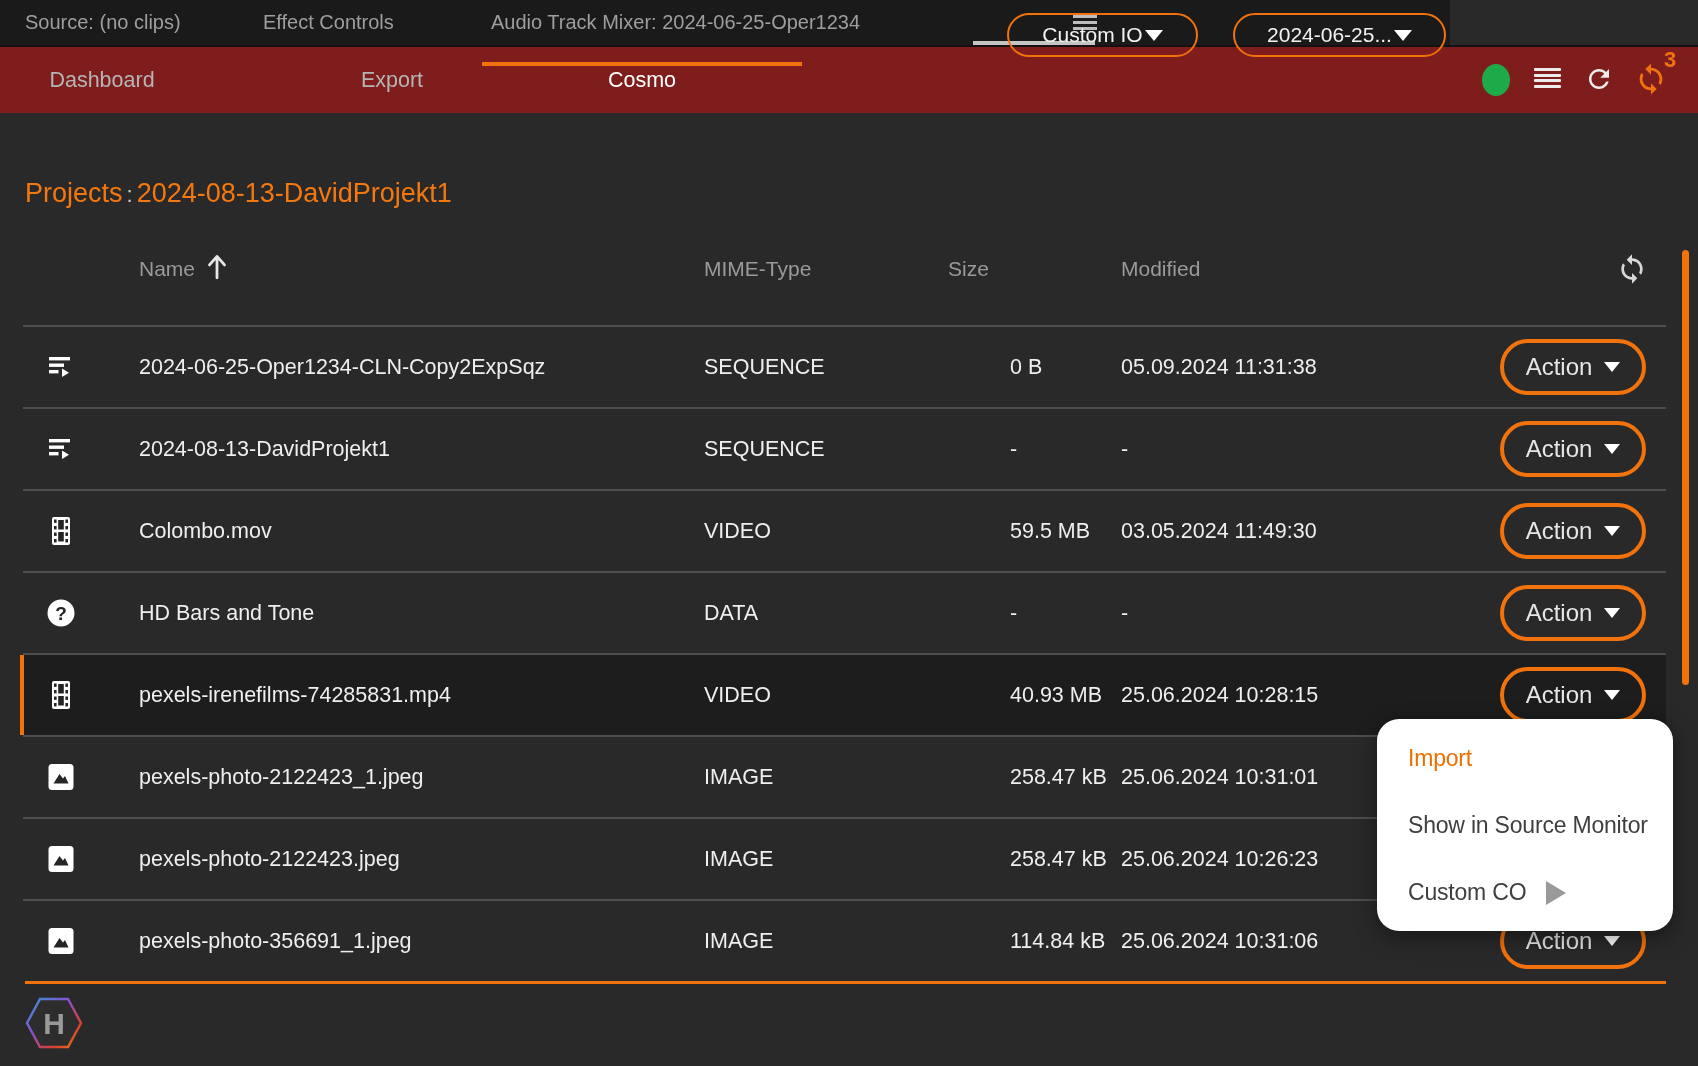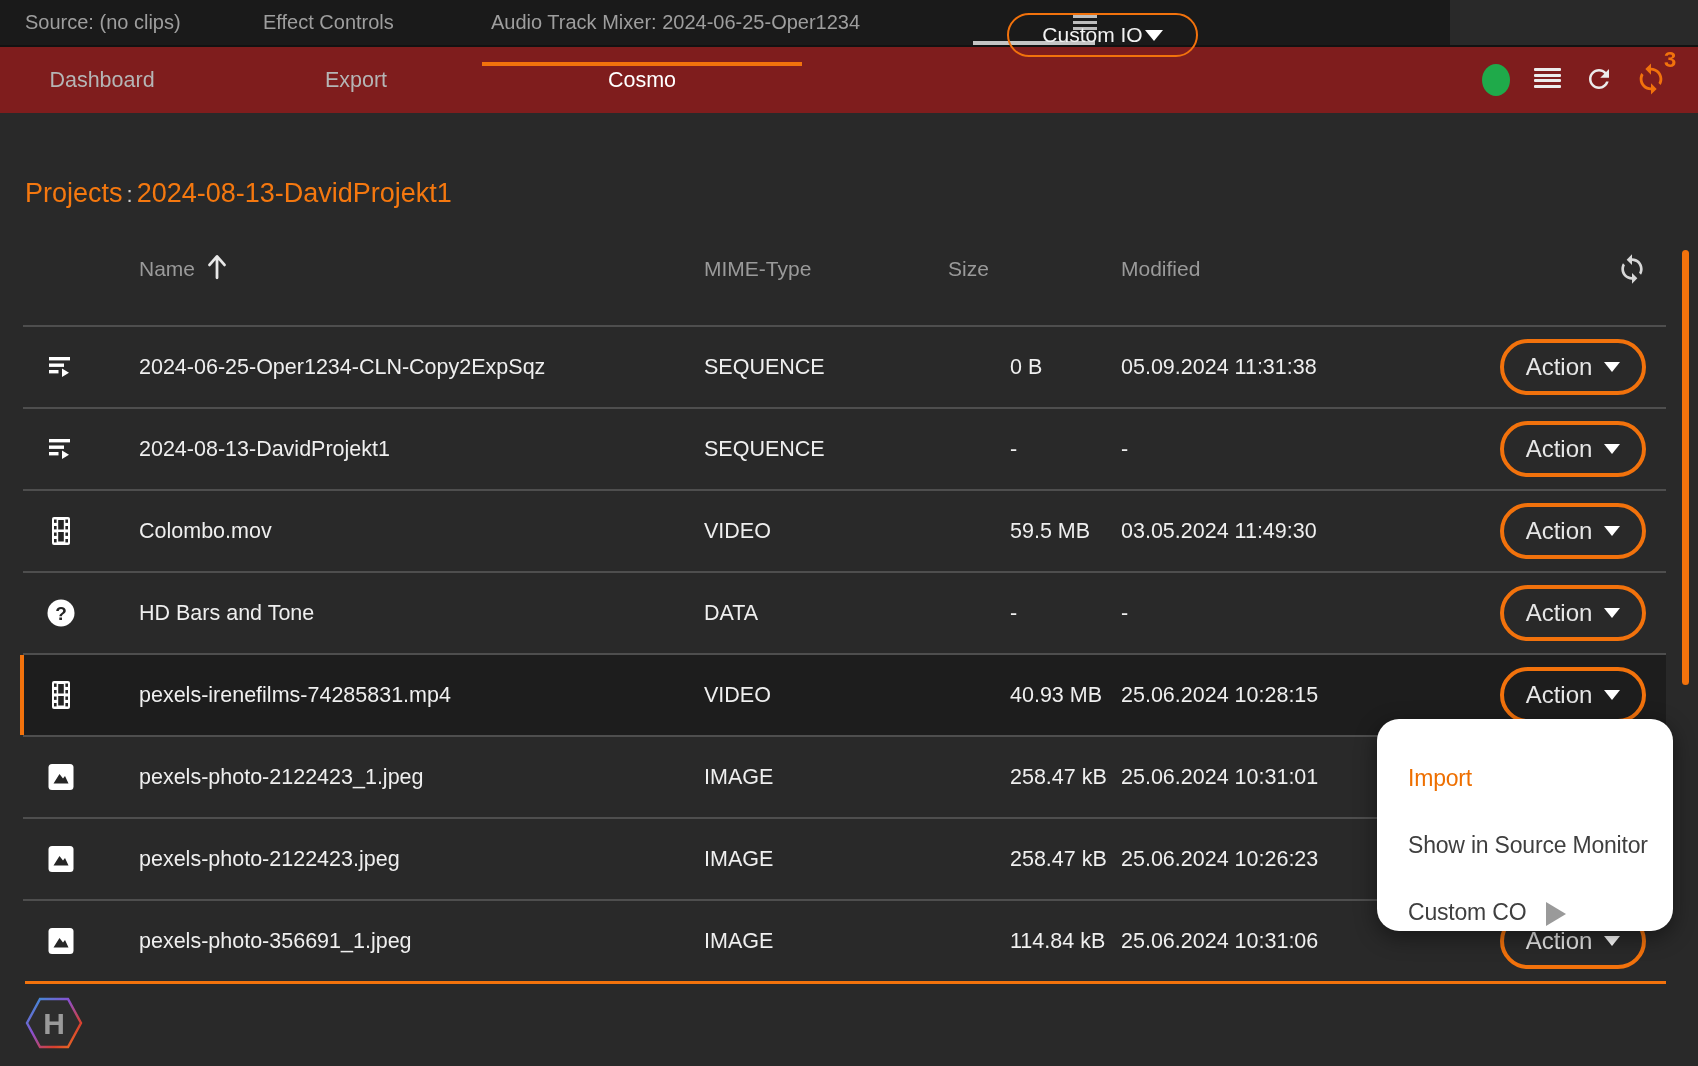--- a/index.html
+++ b/index.html
@@ -51,21 +51,21 @@
   .c-size{left:944px;margin-left:43px;}
   .c-mod{left:1098px;}
   .action-btn{position:absolute;left:1477px;top:50%;transform:translateY(-50%);width:146px;height:56px;
     border:4px solid #F2720C;border-radius:28px;box-sizing:border-box;background:transparent;
     display:flex;align-items:center;justify-content:center;gap:12px;color:#e6e6e6;font-size:24px;
     font-family:"Liberation Sans",sans-serif;cursor:pointer;padding:0;}
   .action-btn .caret-down{border-left-width:8px;border-right-width:8px;border-top-width:10px;}
   
   .context-menu{position:absolute;left:1377px;top:719px;width:296px;height:212px;background:#ffffff;
     border-radius:22px;z-index:20;box-shadow:0 6px 22px rgba(0,0,0,.45);padding-top:6px;box-sizing:border-box;}
-  .menu-item{height:67px;display:flex;align-items:flex-end;padding-left:31px;font-size:23px;color:#3f3f3f;cursor:pointer;letter-spacing:-0.2px;}
+  .menu-item{height:67px;display:flex;align-items:center;padding-left:31px;font-size:23px;color:#3f3f3f;cursor:pointer;letter-spacing:-0.2px;}
   .menu-item.highlighted{color:#EE6F00;}
   .submenu-arrow{width:0;height:0;border-top:12px solid transparent;border-bottom:12px solid transparent;border-left:20px solid #9a9a9a;margin-left:20px;}
   
   .bottom-line{position:absolute;left:25px;top:981px;width:1641px;height:3px;background:#F2720C;}
   .h-logo{position:absolute;left:24px;top:996px;cursor:pointer;}
   .scroll-thumb{position:absolute;left:1682px;top:250px;width:7px;height:435px;background:#F2720C;border-radius:4px;cursor:pointer;z-index:5;}
 </style>
 </head>
 <body>
 
@@ -79,27 +79,31 @@
     <div class="helmut-menu-icon">
         <div></div>
         <div></div>
         <div></div>
       </div>
     <div class="panel-underline"></div>
   </div>
 
   <div class="toolbar">
     <div class="nav-tab" style="left:102px">Dashboard</div>
-    <div class="nav-tab" style="left:356px">Export</div>
+    <div class="nav-tab" style="left:392px">Export</div>
     <div class="nav-tab active" style="left:642px">Cosmo</div>
   </div>
   <div class="nav-underline"></div>
 
   <div class="pill" style="left:1007px;width:191px">
     <span>Custom IO</span>
+    <span class="caret-down"></span>
+  </div>
+  <div class="pill" style="left:1233px;width:213px">
+    <span>2024-06-25...</span>
     <span class="caret-down"></span>
   </div>
   <div class="status-dot"></div>
   <div class="tb-icon menu4-icon" style="left:1534px;top:68px;width:27px">
     <div></div>
       <div></div>
       <div></div>
       <div></div>
   </div>
   <div class="tb-icon" style="left:1584px;top:64px">

